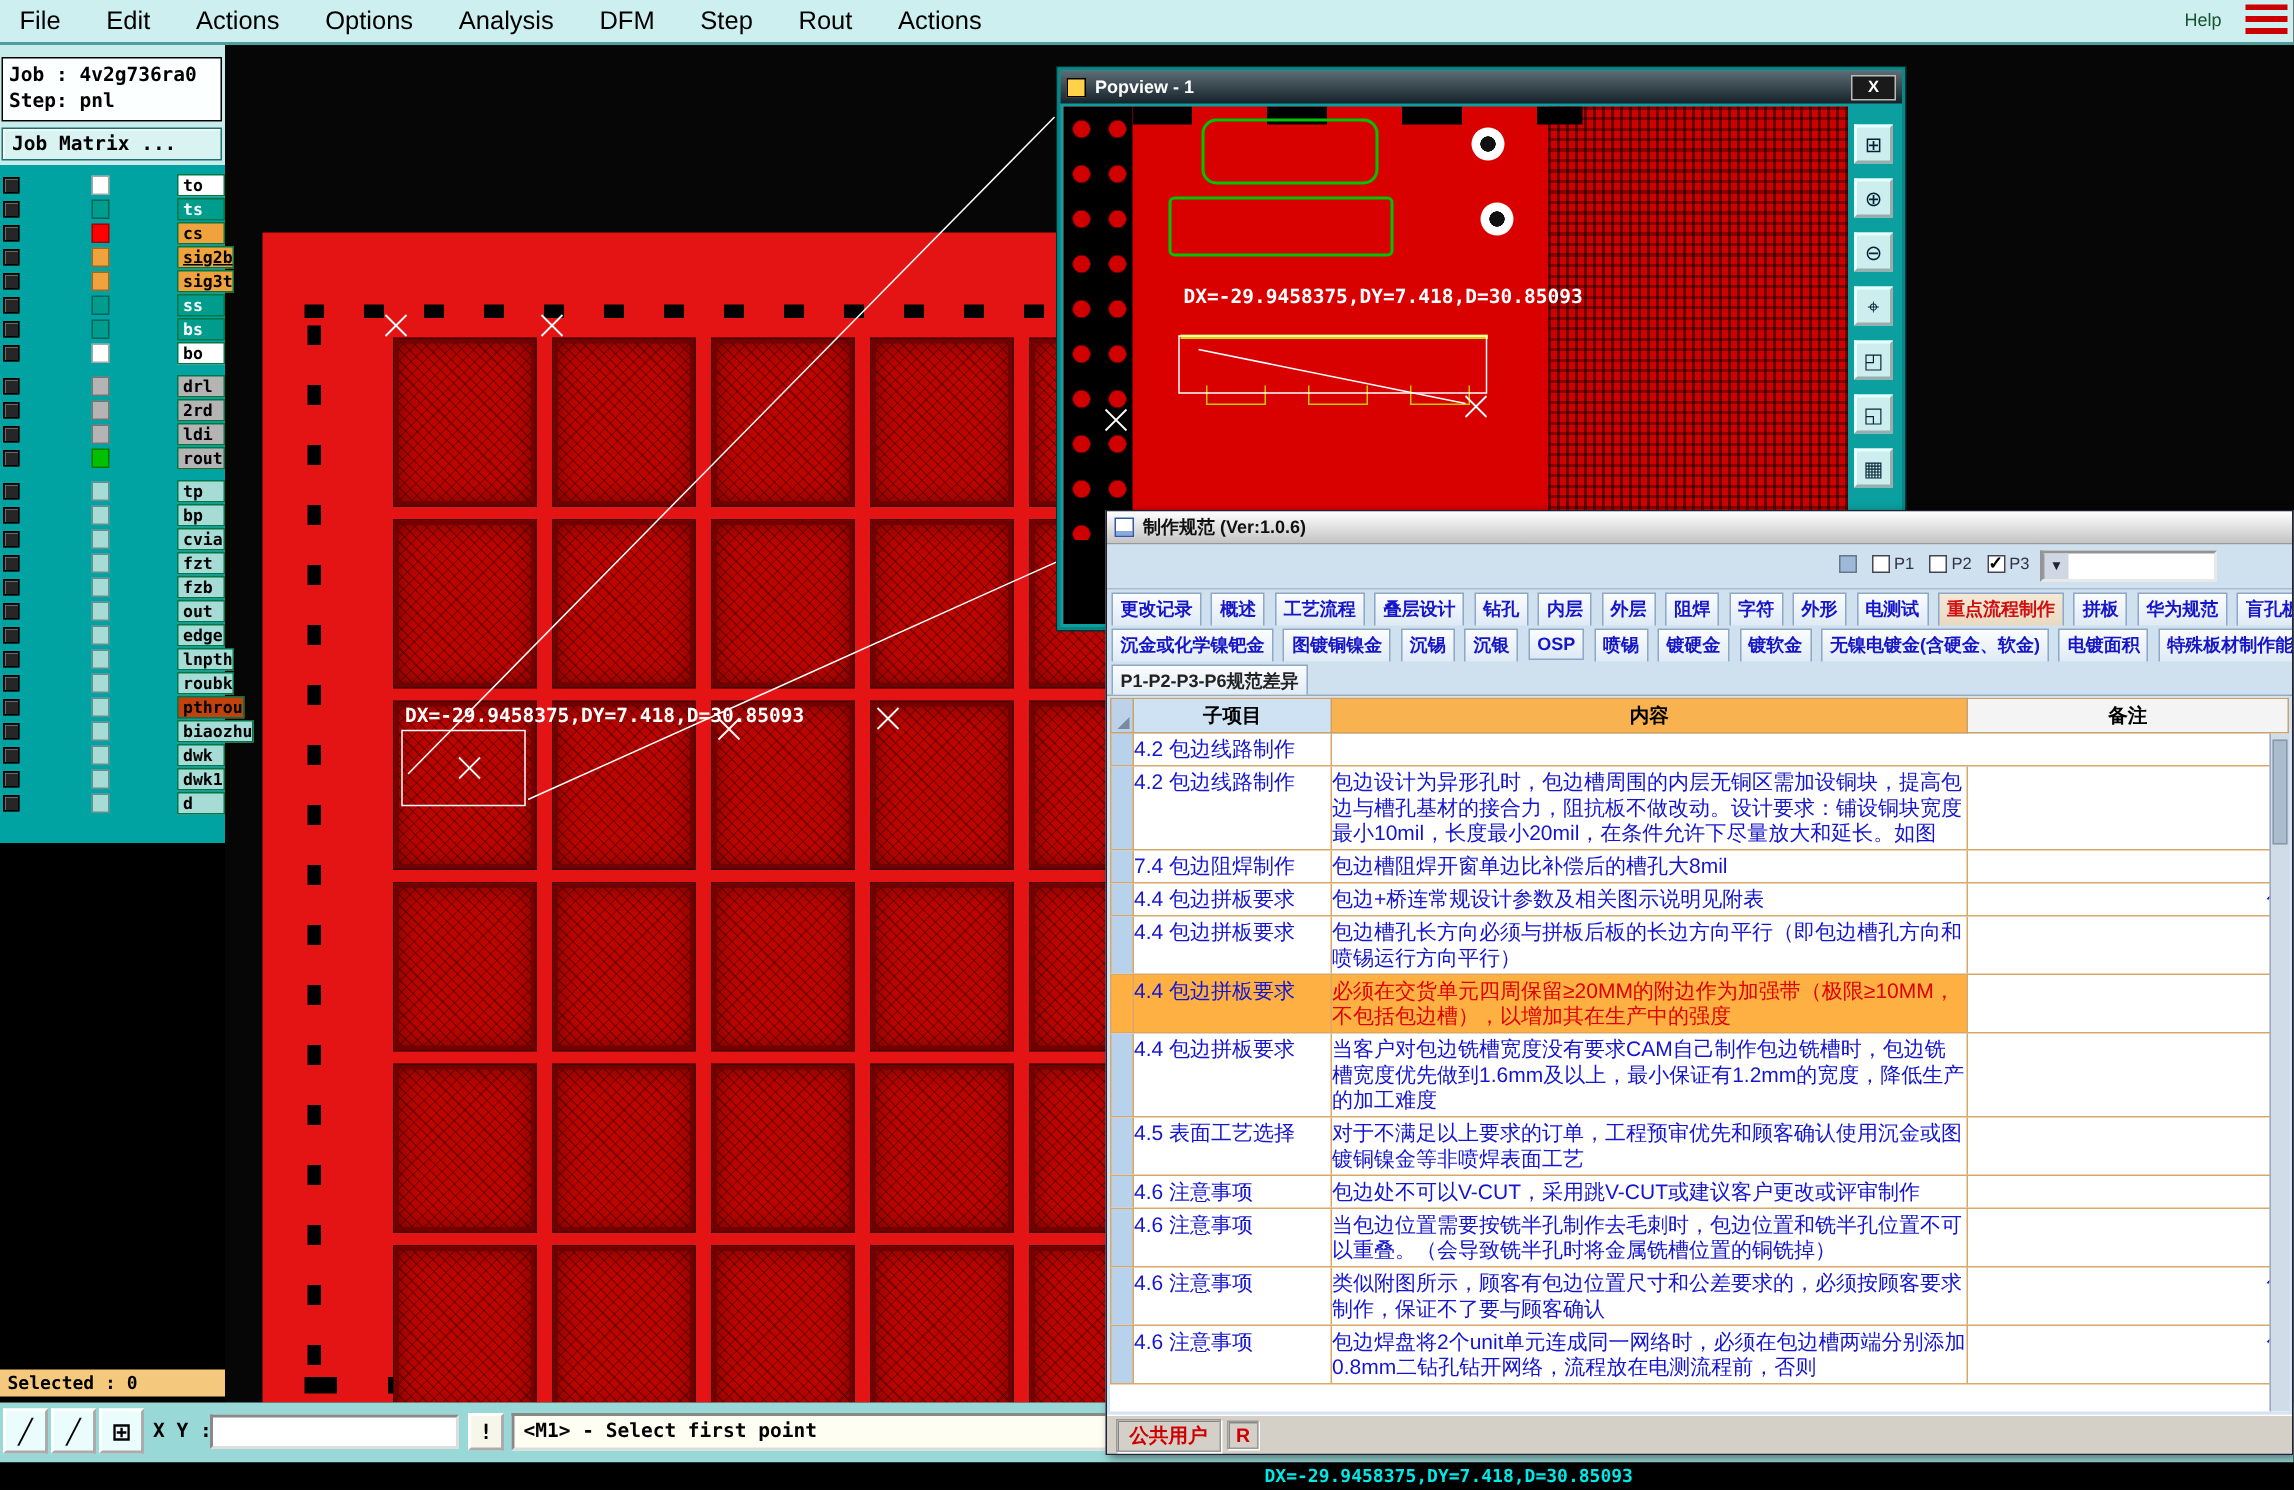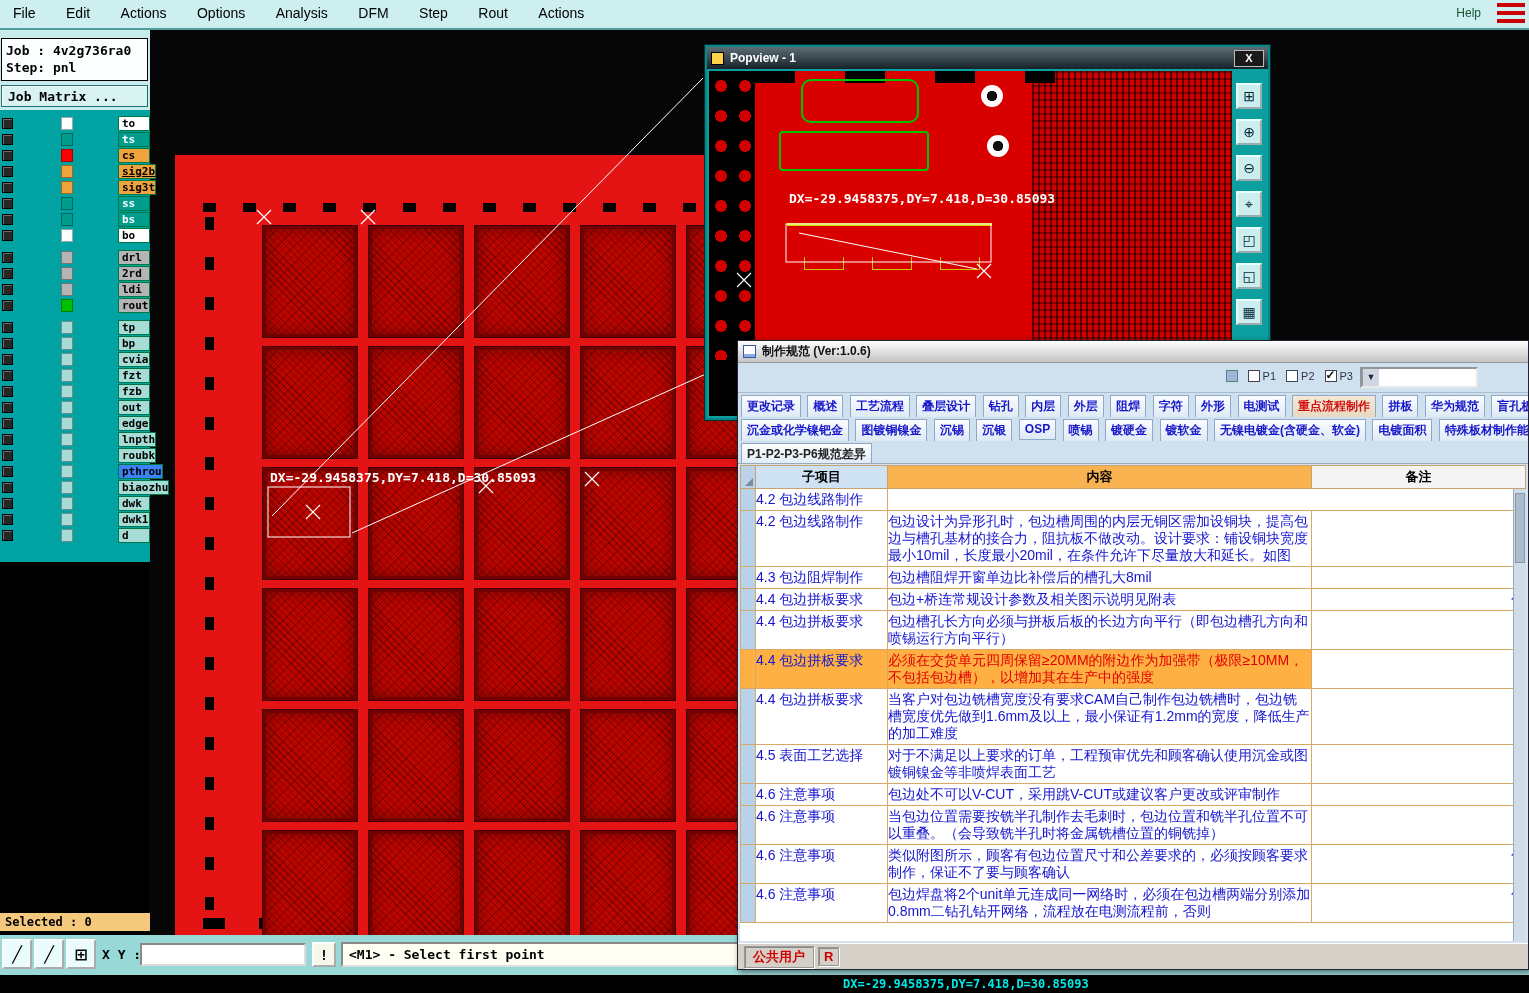--- a/index.html
+++ b/index.html
@@ -4,21 +4,21 @@
 <style>
   * { box-sizing: border-box; }
   html,body { margin:0; padding:0; }
   body {
     width:1529px; height:993px; position:relative; overflow:hidden;
     background:#000; font-family:"Liberation Sans",sans-serif;
   }
   
   .menubar { position:absolute; left:0; top:0; width:1529px; height:30px;
     background:#cdeff0; border-bottom:2px solid #4f9d9d; z-index:8; }
-  .mitem { display:inline-block; padding:0 13px; line-height:27px; font-size:14px; color:#000; cursor:default; }
+  .mitem { display:inline-block; padding:0 13px; line-height:27px; font-size:17px; color:#000; cursor:default; }
   .mhelp { position:absolute; right:48px; top:0; line-height:27px; font-size:12px; color:#14532d; }
   .logo { position:absolute; right:4px; top:3px; width:28px; height:23px;
     background:repeating-linear-gradient(180deg,#cc0000 0 4px,rgba(0,0,0,0) 4px 8px); }
   
   .lefttop { position:absolute; left:0; top:30px; width:150px; height:80px; background:#c8eceb; z-index:2; }
   .jobbox { position:absolute; left:1px; top:8px; width:147px; height:43px; background:#fbffff;
     border:1px solid #000; font:bold 13px "DejaVu Sans Mono",monospace; padding:3px 4px; }
   .jobbox div { line-height:17px; white-space:nowrap; }
   .jobmatrix { position:absolute; left:1px; top:55px; width:147px; height:22px; background:#d9f2f2;
     border:1px solid #1f6f6f; box-shadow:inset 1px 1px 0 #fff; font:bold 13px "DejaVu Sans Mono",monospace;
@@ -375,21 +375,21 @@
 
     <div class="lrow" style="margin-top: 0px;">
       <span class="lcheck"></span>
       <span class="lswatch" style="background-color: rgb(166, 219, 214);"></span>
       <span class="lname" style="background-color: rgb(166, 219, 214); color: rgb(0, 0, 0);">roubk</span>
     </div>
 
     <div class="lrow" style="margin-top: 0px;">
       <span class="lcheck"></span>
       <span class="lswatch" style="background-color: rgb(166, 219, 214);"></span>
-      <span class="lname" style="background-color: #3b82f6; color: rgb(0, 0, 0);">pthrou</span>
+      <span class="lname" style="background-color: #c2410c; color: rgb(0, 0, 0);">pthrou</span>
     </div>
 
     <div class="lrow" style="margin-top: 0px;">
       <span class="lcheck"></span>
       <span class="lswatch" style="background-color: rgb(166, 219, 214);"></span>
       <span class="lname" style="background-color: rgb(166, 219, 214); color: rgb(0, 0, 0);">biaozhu</span>
     </div>
 
     <div class="lrow" style="margin-top: 0px;">
       <span class="lcheck"></span>
@@ -571,21 +571,21 @@
 
         <div class="trow r-normal">
           <div class="cell c0"></div>
           <div class="cell c1">4.2 包边线路制作</div>
           <div class="cell c2">包边设计为异形孔时，包边槽周围的内层无铜区需加设铜块，提高包边与槽孔基材的接合力，阻抗板不做改动。设计要求：铺设铜块宽度最小10mil，长度最小20mil，在条件允许下尽量放大和延长。如图</div>
           <div class="cell c3"></div>
         </div>
 
         <div class="trow r-normal">
           <div class="cell c0"></div>
-          <div class="cell c1">4.3 包边阻焊制作</div>
+          <div class="cell c1">7.4 包边阻焊制作</div>
           <div class="cell c2">包边槽阻焊开窗单边比补偿后的槽孔大8mil</div>
           <div class="cell c3"></div>
         </div>
 
         <div class="trow r-normal">
           <div class="cell c0"></div>
           <div class="cell c1">4.4 包边拼板要求</div>
           <div class="cell c2">包边+桥连常规设计参数及相关图示说明见附表</div>
           <div class="cell c3">包</div>
         </div>

